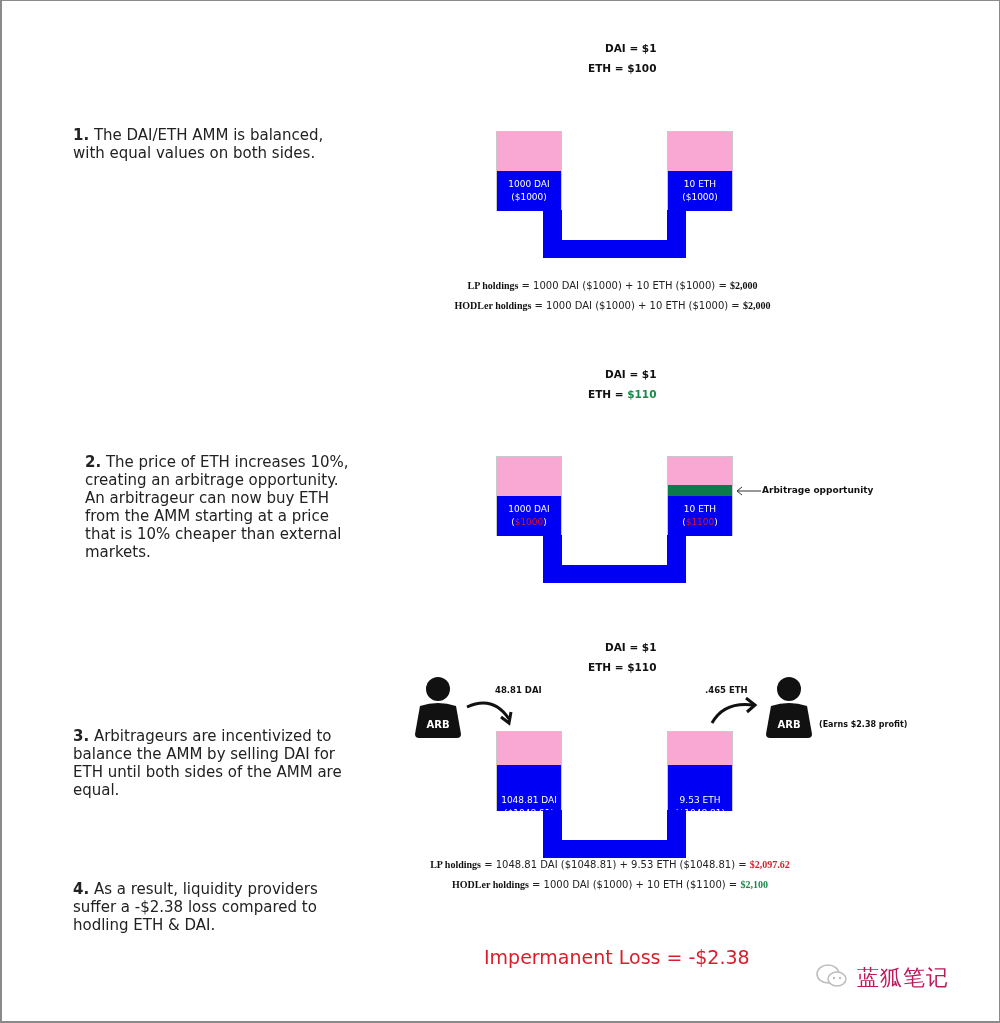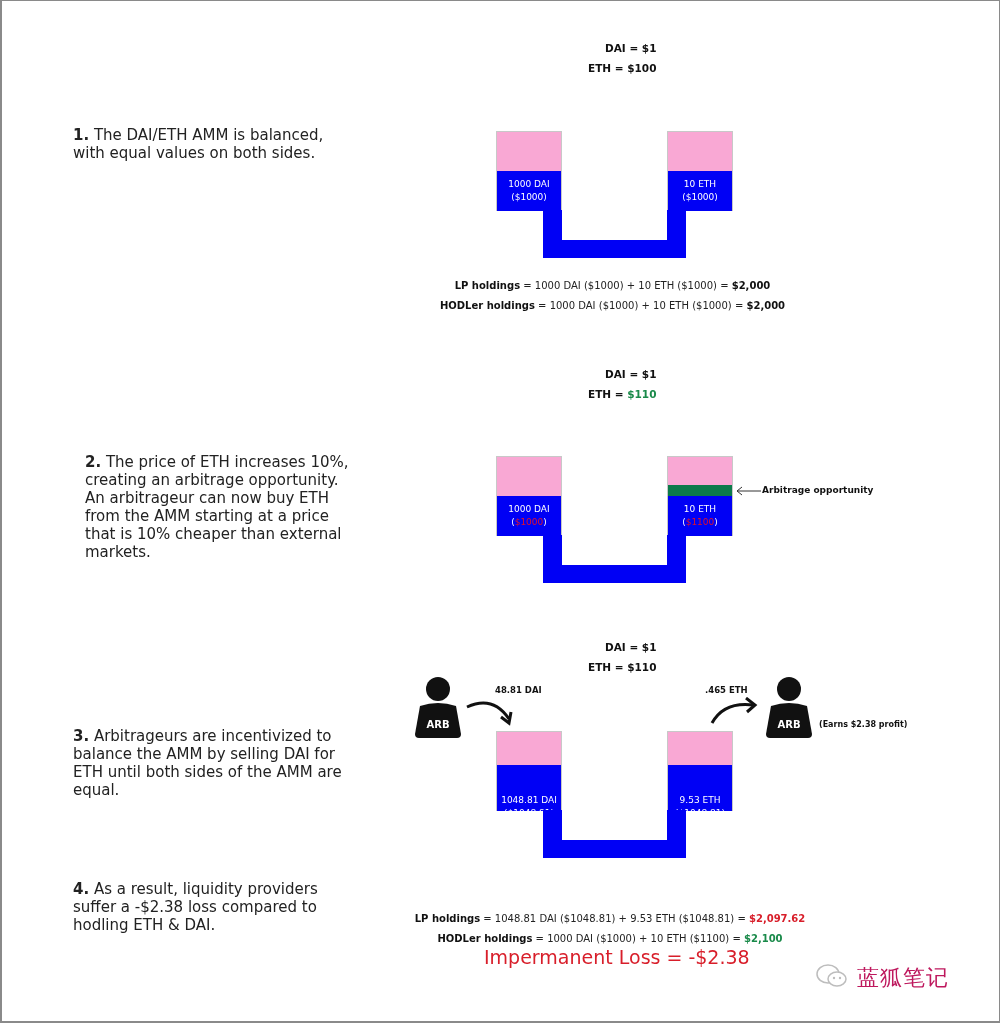--- a/index.html
+++ b/index.html
@@ -12,21 +12,21 @@
   .step b { font-weight: bold; }
   .prices { position: absolute; left: 588px; font-size: 10.5px; font-weight: bold; line-height: 20px; color: #111; text-align: right; }
   .green { color: #1a8a4a; }
   .red { color: #e0102a; }
   .tank { position: absolute; width: 64px; height: 79px; border: 1px solid #c8c8c8; border-bottom: none; background: #f9a8d4; }
   .blue { background: #0000f5; position: absolute; }
   .liq { position: absolute; left: 0; bottom: 0; width: 100%; height: 40px; background: #0000f5;
          color: #fff; font-size: 9px; line-height: 13px; text-align: center; padding-top: 7px; box-sizing: border-box; }
   .arb-green { position: absolute; left: 0; width: 100%; height: 12px; background: #0c7a4a; }
   .holdings { position: absolute; font-size: 10px; line-height: 20px; text-align: center; color: #222; }
-  .holdings b { font-weight: bold; color: #111; }
+  .holdings b { font-weight: bold; color: #111; font-family: Liberation Serif, serif; }
   .arb-person { position: absolute; width: 48px; height: 62px; }
   .arb-label { position: absolute; left: 0; bottom: 8px; width: 100%; text-align: center; color: #fff; font-size: 10px; font-weight: bold; }
   .small { position: absolute; font-size: 8.5px; font-weight: bold; color: #111; }
   .loss { position: absolute; left: 484px; top: 946px; font-size: 19px; color: #d81e2a; }
   .watermark { position: absolute; left: 815px; top: 962px; font-size: 22px; color: #be185d; letter-spacing: 1px; }
 </style>
 </head>
 <body>
 
 <div class="frame"></div>
@@ -148,21 +148,21 @@
   </div>
   <div class="blue" style="left:543px; top:810px; width:19px; height:48px;"></div>
   <div class="blue" style="left:667px; top:810px; width:19px; height:48px;"></div>
   <div class="blue" style="left:543px; top:840px; width:143px; height:18px;"></div>
 </div>
 
 <div class="step" style="top:880px; width:275px;">
   <b>4.</b><span> As a result, liquidity providers suffer a -$2.38 loss compared to hodling ETH &amp; DAI.</span>
 </div>
 
-<div class="holdings" style="left:395px; top:909px; width:430px;">
+<div class="holdings" style="left:395px; top:855px; width:430px;">
   <div><b>LP holdings</b><span> = 1048.81 DAI ($1048.81) + 9.53 ETH ($1048.81) = </span><b class="red" style="color:#d81e2a">$2,097.62</b></div>
   <div><b>HODLer holdings</b><span> = 1000 DAI ($1000) + 10 ETH ($1100) = </span><b style="color:#1a8a4a">$2,100</b></div>
 </div>
 
 <div class="loss">Impermanent Loss = -$2.38</div>
 
 <div class="watermark">
   <svg width="34" height="28" style="vertical-align:-5px;">
     <ellipse cx="13" cy="12" rx="11" ry="9" fill="none" stroke="#bdbdbd" stroke-width="1.5"></ellipse>
     <ellipse cx="22" cy="17" rx="9" ry="7" fill="#fff" stroke="#bdbdbd" stroke-width="1.5"></ellipse>

